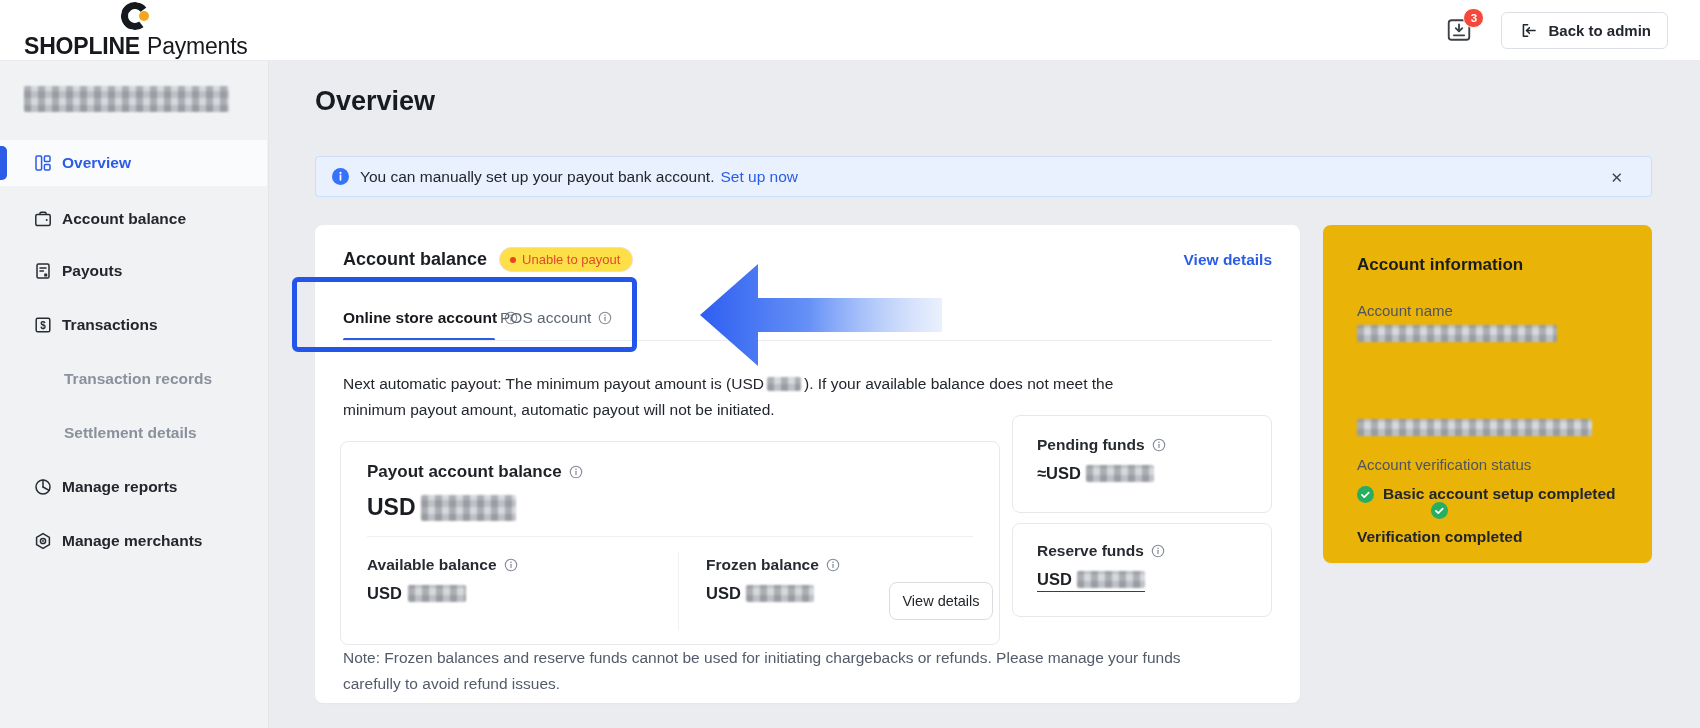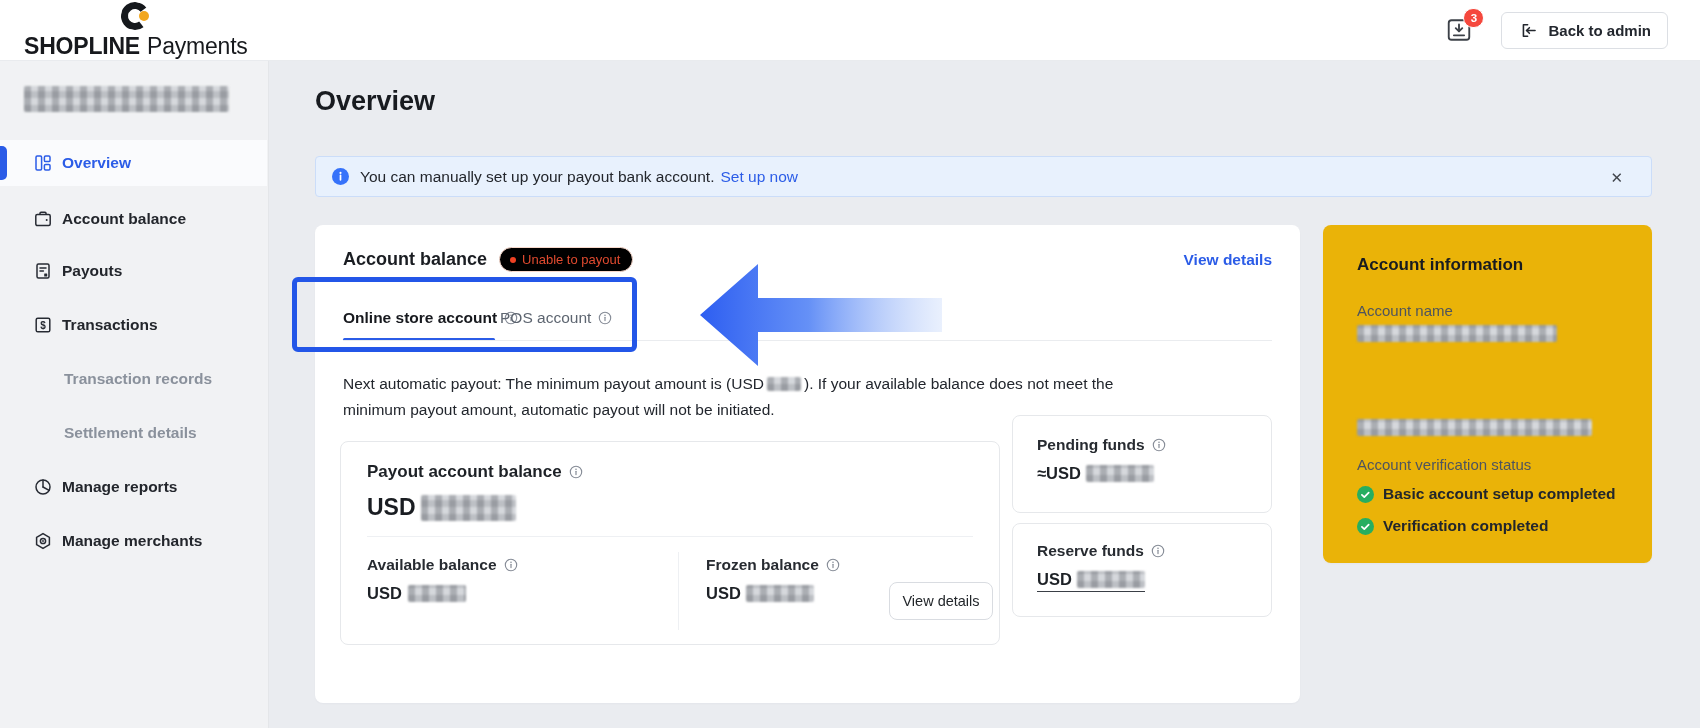--- a/index.html
+++ b/index.html
@@ -47,21 +47,21 @@
   .banner .b-ico{flex:0 0 auto;margin-right:11px;display:inline-flex;}
   .banner a{color:#2b5ce7;text-decoration:none;margin-left:6px;cursor:pointer;}
   .banner-close{position:absolute;right:28px;top:0;height:41px;display:flex;align-items:center;font-size:15px;color:#42464d;cursor:pointer;}
 
   .card{position:absolute;background:#fff;border-radius:8px;box-shadow:0 1px 2px rgba(20,30,50,0.03);}
   .main-card{left:47px;top:165px;width:985px;height:478px;}
   .info-card{left:1055px;top:165px;width:329px;height:338px;background:#eab308;}
 
   .mc-title{position:absolute;left:28px;top:22px;display:flex;align-items:center;gap:12px;}
   .mc-title h2{margin:0;font-size:18px;font-weight:bold;color:#1a1d22;}
-  .pill{display:inline-flex;align-items:center;gap:6px;background:#000000;border:1px solid #f8d9cc;border-radius:13px;
+  .pill{display:inline-flex;align-items:center;gap:6px;background:#fde047;border:1px solid #f8d9cc;border-radius:13px;
         padding:4px 12px 4px 10px;font-size:13px;color:#e04a2f;}
   .pill .dot{width:6px;height:6px;border-radius:50%;background:#ee4123;}
   .mc-viewlink{position:absolute;right:28px;top:26px;font-size:15.5px;font-weight:600;color:#2b5ce7;text-decoration:none;cursor:pointer;}
 
   .tab{position:absolute;top:84px;display:flex;align-items:center;gap:7px;cursor:pointer;}
   .tab .t-label{font-size:15.5px;}
   .tab.active .t-label{font-weight:bold;color:#17191e;}
   .tab.inactive .t-label{font-weight:400;color:#5d6570;}
   .tab-underline{position:absolute;left:28px;top:113px;width:152px;height:3px;background:#2b5ce7;border-radius:2px;}
   .tab-strip-line{position:absolute;left:28px;right:28px;top:115px;height:1px;background:#eaecef;}
@@ -352,20 +352,21 @@
               <circle cx="7" cy="4.3" r="0.8" fill="#858b96"></circle>
             </svg>
           </span>
         </div>
         <div class="sc-value val-med underlined">
           <span>USD</span>
           <span class="redacted rd-amount-md"></span>
         </div>
       </div>
 
+      <p class="mc-note">Note: Frozen balances and reserve funds cannot be used for initiating chargebacks or refunds. Please manage your funds carefully to avoid refund issues.</p>
     </section>
 
     <section class="card info-card">
       <h3 class="ic-title">Account information</h3>
 
       <span class="ic-label" style="top:74px;">Account name</span>
       <span class="redacted" style="position:absolute;left:34px;top:100px;width:200px;height:17px;"></span>
 
       <span class="redacted" style="position:absolute;left:34px;top:194px;width:235px;height:17px;"></span>
 
@@ -373,21 +374,21 @@
       <div id="check-list">
           <div class="ic-check" style="top: 260px;">
     <span style="display:inline-flex;">
       <svg width="17" height="17" viewBox="0 0 17 17">
         <circle cx="8.5" cy="8.5" r="8.5" fill="#27ae60"></circle>
         <path d="M4.9 8.8l2.4 2.4 4.4-4.6" stroke="#fff" stroke-width="1.7" fill="none" stroke-linecap="round" stroke-linejoin="round"></path>
       </svg>
     </span>
     <span class="check-label">Basic account setup completed</span>
   </div>
-          <div class="ic-check" style="top: 292px;">
+          <div class="ic-check" style="top: 277px; flex-direction: column;">
     <span style="display:inline-flex;">
       <svg width="17" height="17" viewBox="0 0 17 17">
         <circle cx="8.5" cy="8.5" r="8.5" fill="#27ae60"></circle>
         <path d="M4.9 8.8l2.4 2.4 4.4-4.6" stroke="#fff" stroke-width="1.7" fill="none" stroke-linecap="round" stroke-linejoin="round"></path>
       </svg>
     </span>
     <span class="check-label">Verification completed</span>
   </div>
         </div>
     </section>

